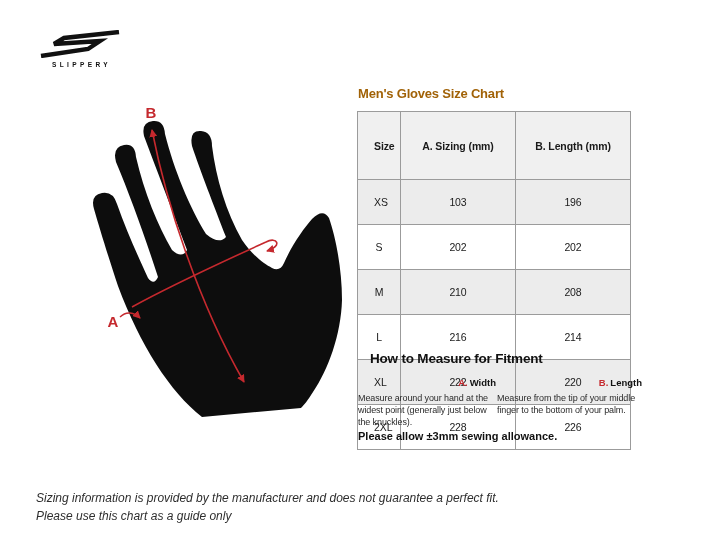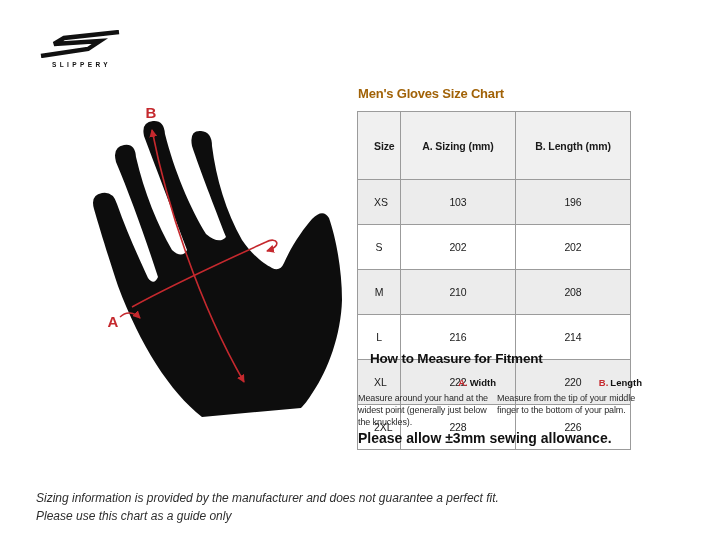--- a/index.html
+++ b/index.html
@@ -39,21 +39,21 @@
     position:absolute;left:358px;top:351px;font-size:13.5px;font-weight:bold;
     letter-spacing:-0.2px;color:#111;margin-left:12px;
   }
   .measure-col{position:absolute;top:377px;}
   .measure-col.col-a{left:358px;width:138px;}
   .measure-col.col-b{left:497px;width:145px;}
   .measure-label{font-size:9.5px;font-weight:bold;color:#111;text-align:right;}
   .measure-label .red{color:#c5292e;margin-right:2px;}
   .measure-col p{margin:4px 0 0 0;font-size:9px;line-height:1.35;color:#2b2b2b;letter-spacing:-0.1px;}
   .allowance-note{
-    position:absolute;left:358px;top:430px;font-size:14px;font-weight:bold;color:#111;
+    position:absolute;left:358px;top:430px;font-size:11px;font-weight:bold;color:#111;
   }
   .footer{position:absolute;left:36px;top:489px;font-size:12px;line-height:1.5;color:#2e2e2e;font-style:italic;}
 </style>
 </head>
 <body>
 
 <div class="canvas">
 
   <div class="logo">
     <svg width="80" height="28" viewBox="0 0 80 28">

